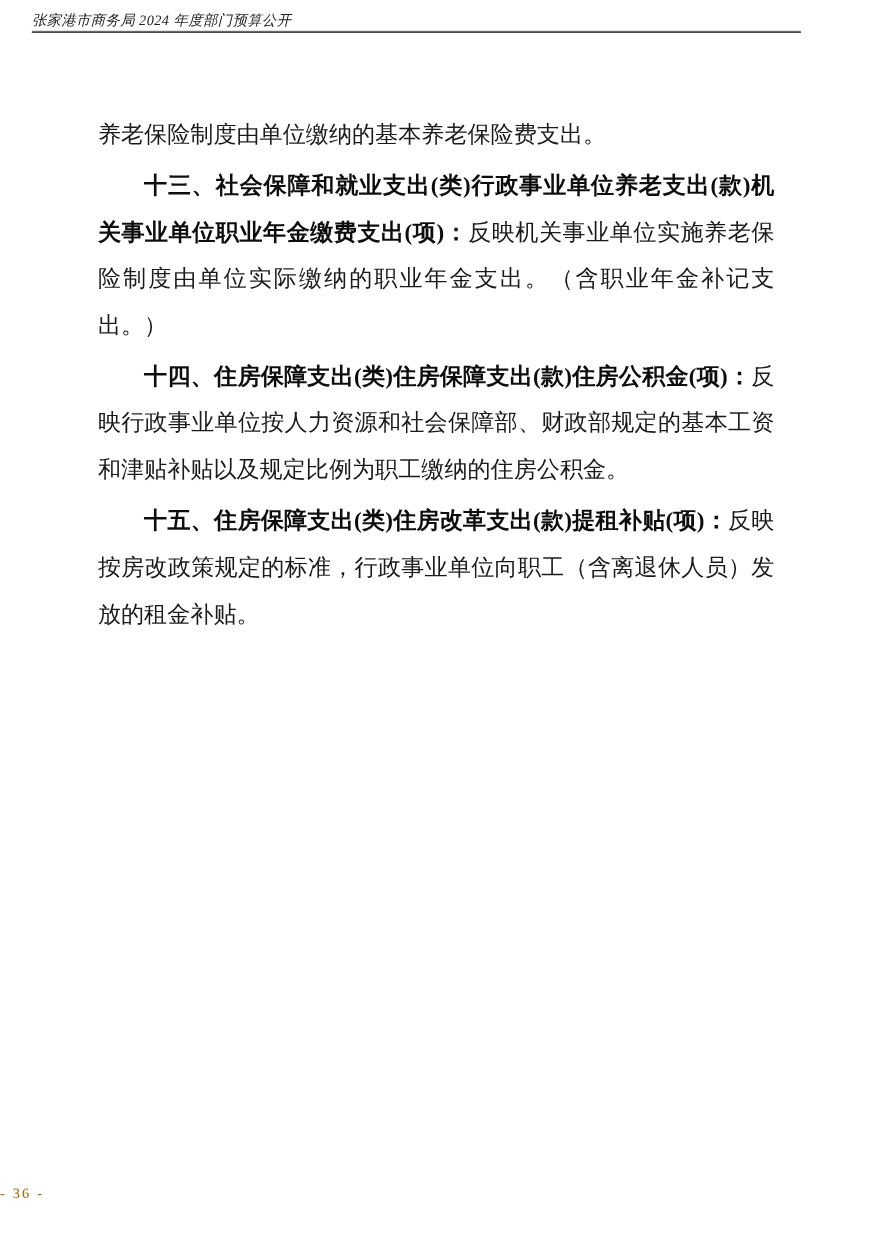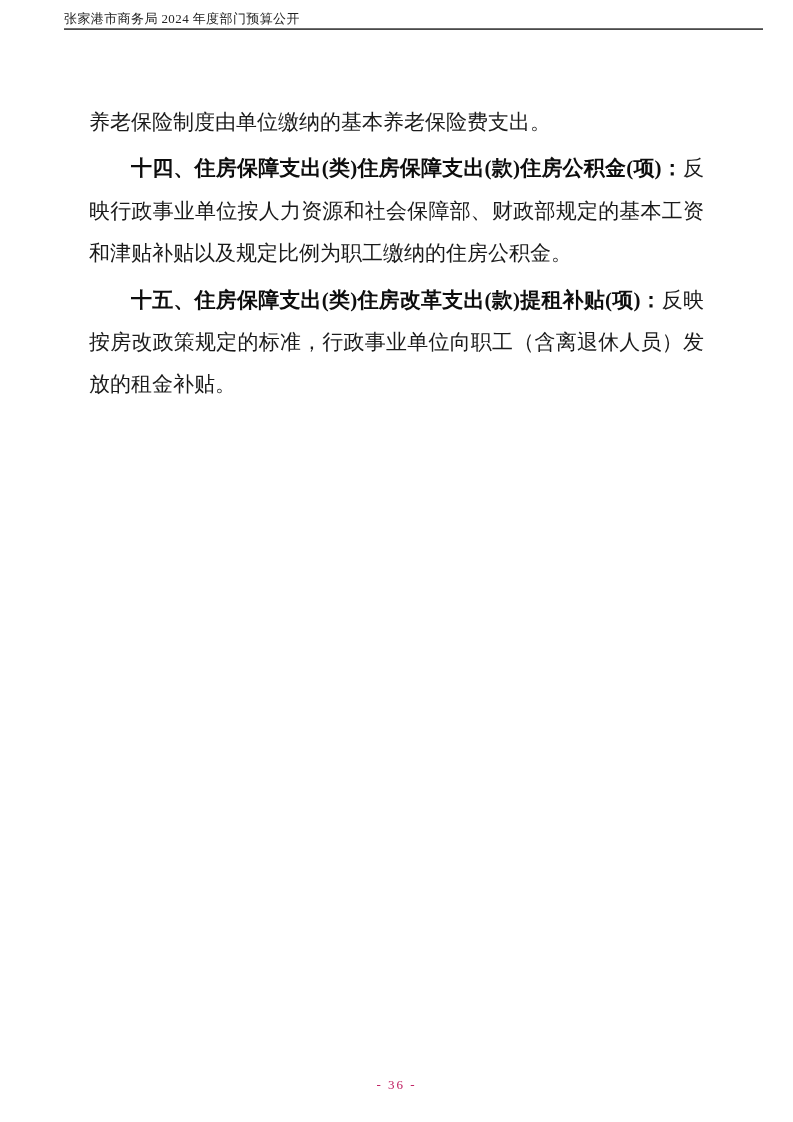--- a/index.html
+++ b/index.html
@@ -11,23 +11,24 @@
       position: relative;
       width: 793px;
       height: 1122px;
       background: #ffffff;
       overflow: hidden;
       font-family: "Liberation Serif", "DejaVu Serif", serif;
       color: #111111;
     }
     .header {
       position: absolute;
-      left: 64px;
+      left: 29px;
       top: 11px;
       width: 699px;
+      font-style: italic;
     }
     .header-title {
       font-size: 13px;
       line-height: 16px;
       color: #222222;
       letter-spacing: 0.4px;
       white-space: nowrap;
     }
     .header-rule {
       margin-top: 1px;
@@ -56,43 +57,46 @@
     }
     .lead {
       font-weight: bold;
       color: #0d0d0d;
     }
     .footer {
       position: absolute;
       left: 0;
       right: 0;
       top: 1077px;
-      text-align: center;
+      text-align: left;
       font-size: 13px;
       line-height: 16px;
-      color: #be185d;
+      color: #a16207;
       letter-spacing: 2px;
     }
   </style>
 </head>
 <body>
 
 <div class="page">
 
   <div class="header">
     <div class="header-title">张家港市商务局 2024 年度部门预算公开</div>
     <div class="header-rule"></div>
   </div>
 
   <div class="content">
 
     <p>
       <span class="lead"></span><span>养老保险制度由单位缴纳的基本养老保险费支出。</span>
     </p>
 
+    <p class="indent">
+      <span class="lead">十三、社会保障和就业支出(类)行政事业单位养老支出(款)机关事业单位职业年金缴费支出(项)：</span><span>反映机关事业单位实施养老保险制度由单位实际缴纳的职业年金支出。（含职业年金补记支出。）</span>
+    </p>
 
     <p class="indent">
       <span class="lead">十四、住房保障支出(类)住房保障支出(款)住房公积金(项)：</span><span>反映行政事业单位按人力资源和社会保障部、财政部规定的基本工资和津贴补贴以及规定比例为职工缴纳的住房公积金。</span>
     </p>
 
     <p class="indent">
       <span class="lead">十五、住房保障支出(类)住房改革支出(款)提租补贴(项)：</span><span>反映按房改政策规定的标准，行政事业单位向职工（含离退休人员）发放的租金补贴。</span>
     </p>
 
   </div>

